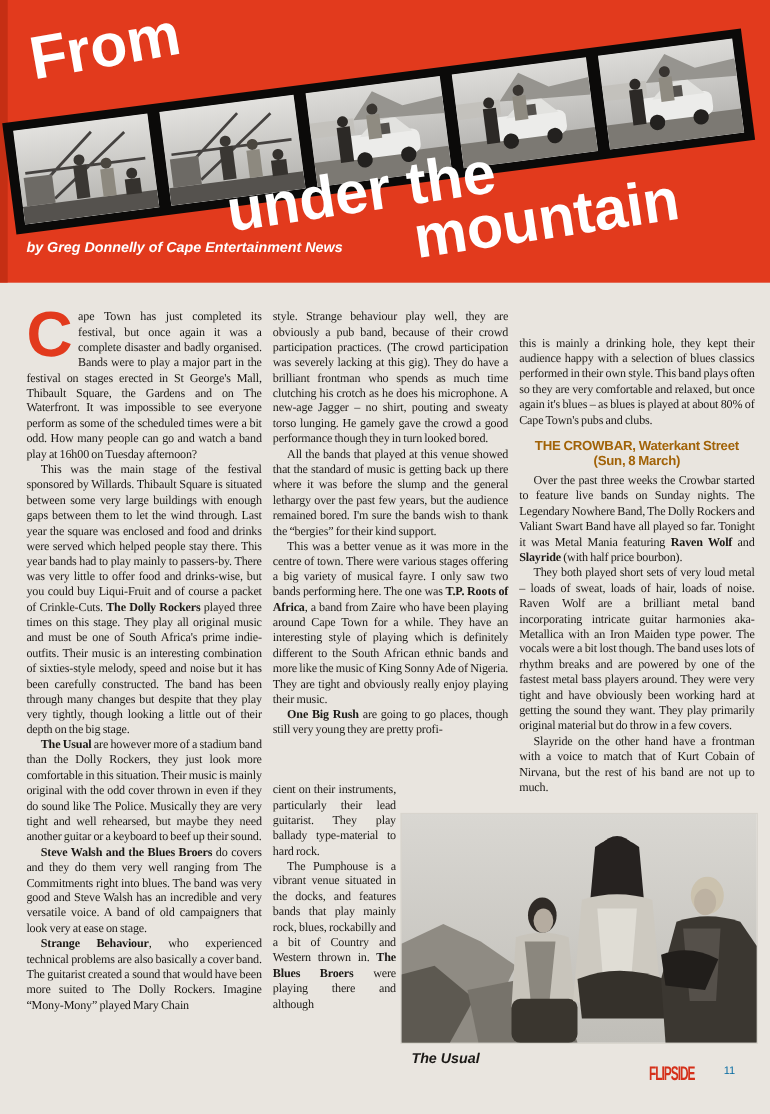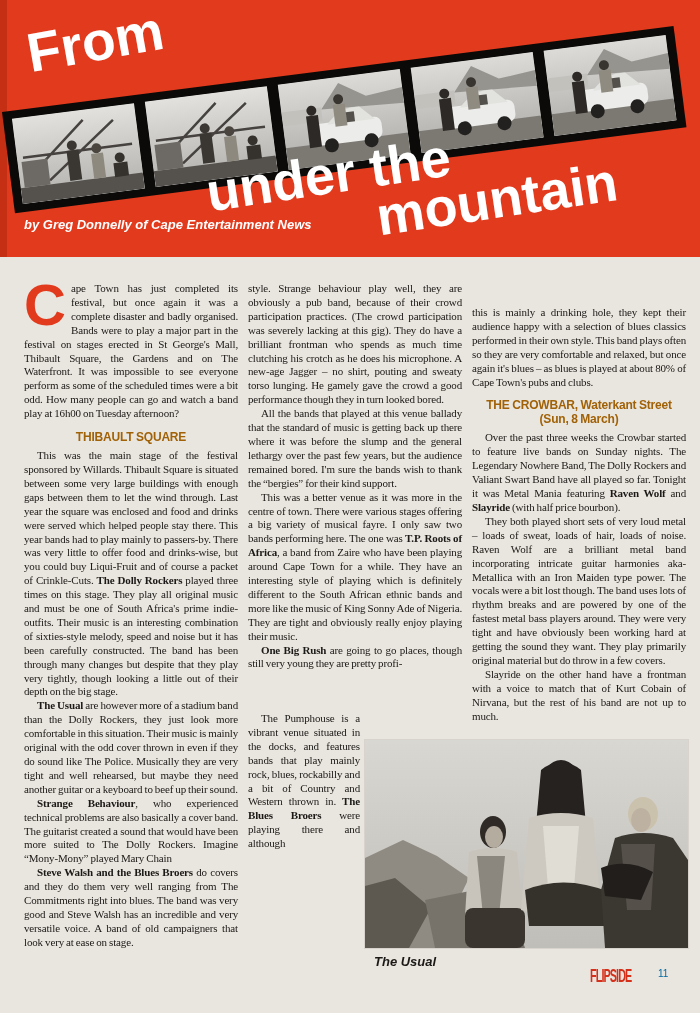--- a/index.html
+++ b/index.html
@@ -163,33 +163,33 @@
         </div>
       </div>
     <div class="title-word t1">From</div>
     <div class="title-word t2">under the</div>
     <div class="title-word t3">mountain</div>
     <div class="byline">by Greg Donnelly of Cape Entertainment News</div>
   </div>
 
   <div class="col" id="col1">
       <p class=""><span class="dropcap">C</span>ape Town has just completed its festival, but once again it was a complete disaster and badly organised. Bands were to play a major part in the festival on stages erected in St George's Mall, Thibault Square, the Gardens and on The Waterfront. It was impossible to see everyone perform as some of the scheduled times were a bit odd. How many people can go and watch a band play at 16h00 on Tuesday afternoon?</p>
-      <h3 class="shead">THIBAULT SQUARE</h3>
       <p class="ind">This was the main stage of the festival sponsored by Willards. Thibault Square is situated between some very large buildings with enough gaps between them to let the wind through. Last year the square was enclosed and food and drinks were served which helped people stay there. This year bands had to play mainly to passers-by. There was very little to offer food and drinks-wise, but you could buy Liqui-Fruit and of course a packet of Crinkle-Cuts. <b>The Dolly Rockers</b> played three times on this stage. They play all original music and must be one of South Africa's prime indie-outfits. Their music is an interesting combination of sixties-style melody, speed and noise but it has been carefully constructed. The band has been through many changes but despite that they play very tightly, though looking a little out of their depth on the big stage.</p>
       <p class="ind"><b>The Usual</b> are however more of a stadium band than the Dolly Rockers, they just look more comfortable in this situation. Their music is mainly original with the odd cover thrown in even if they do sound like The Police. Musically they are very tight and well rehearsed, but maybe they need another guitar or a keyboard to beef up their sound.</p>
+      <p class="ind"><b>Steve Walsh and the Blues Broers</b> do covers and they do them very well ranging from The Commitments right into blues. The band was very good and Steve Walsh has an incredible and very versatile voice. A band of old campaigners that look very at ease on stage.</p>
       <p class="ind"><b>Strange Behaviour</b>, who experienced technical problems are also basically a cover band. The guitarist created a sound that would have been more suited to The Dolly Rockers. Imagine “Mony-Mony” played Mary Chain</p>
-      <p class="ind"><b>Steve Walsh and the Blues Broers</b> do covers and they do them very well ranging from The Commitments right into blues. The band was very good and Steve Walsh has an incredible and very versatile voice. A band of old campaigners that look very at ease on stage.</p>
     </div>
   <div class="col" id="col2top">
       <p class="">style. Strange behaviour play well, they are obviously a pub band, because of their crowd participation practices. (The crowd participation was severely lacking at this gig). They do have a brilliant frontman who spends as much time clutching his crotch as he does his microphone. A new-age Jagger – no shirt, pouting and sweaty torso lunging. He gamely gave the crowd a good performance though they in turn looked bored.</p>
-      <p class="ind">All the bands that played at this venue ballady that the standard of music is getting back up there where it was before the slump and the general lethargy over the past few years, but the audience remained bored. I'm sure the bands wish to thank the “bergies” for their kind support.</p>
+      <p class="ind">All the bands that played at this venue showed that the standard of music is getting back up there where it was before the slump and the general lethargy over the past few years, but the audience remained bored. I'm sure the bands wish to thank the “bergies” for their kind support.</p>
       <p class="ind">This was a better venue as it was more in the centre of town. There were various stages offering a big variety of musical fayre. I only saw two bands performing here. The one was <b>T.P. Roots of Africa</b>, a band from Zaire who have been playing around Cape Town for a while. They have an interesting style of playing which is definitely different to the South African ethnic bands and more like the music of King Sonny Ade of Nigeria. They are tight and obviously really enjoy playing their music.</p>
       <p class="ind"><b>One Big Rush</b> are going to go places, though still very young they are pretty profi-</p>
     </div>
   <div class="col" id="col2bottom">
+      <p class="">cient on their instruments, particularly their lead guitarist. They play ballady type-material to hard rock.</p>
       <p class="ind">The Pumphouse is a vibrant venue situated in the docks, and features bands that play mainly rock, blues, rockabilly and a bit of Country and Western thrown in. <b>The Blues Broers</b> were playing there and although</p>
     </div>
   <div class="col" id="col3">
       <p class="">this is mainly a drinking hole, they kept their audience happy with a selection of blues classics performed in their own style. This band plays often so they are very comfortable and relaxed, but once again it's blues – as blues is played at about 80% of Cape Town's pubs and clubs.</p>
       <h3 class="shead">THE CROWBAR, Waterkant Street (Sun, 8 March)</h3>
       <p class="ind">Over the past three weeks the Crowbar started to feature live bands on Sunday nights. The Legendary Nowhere Band, The Dolly Rockers and Valiant Swart Band have all played so far. Tonight it was Metal Mania featuring <b>Raven Wolf</b> and <b>Slayride</b> (with half price bourbon).</p>
       <p class="ind">They both played short sets of very loud metal – loads of sweat, loads of hair, loads of noise. Raven Wolf are a brilliant metal band incorporating intricate guitar harmonies aka-Metallica with an Iron Maiden type power. The vocals were a bit lost though. The band uses lots of rhythm breaks and are powered by one of the fastest metal bass players around. They were very tight and have obviously been working hard at getting the sound they want. They play primarily original material but do throw in a few covers.</p>
       <p class="ind">Slayride on the other hand have a frontman with a voice to match that of Kurt Cobain of Nirvana, but the rest of his band are not up to much.</p>
     </div>
 

